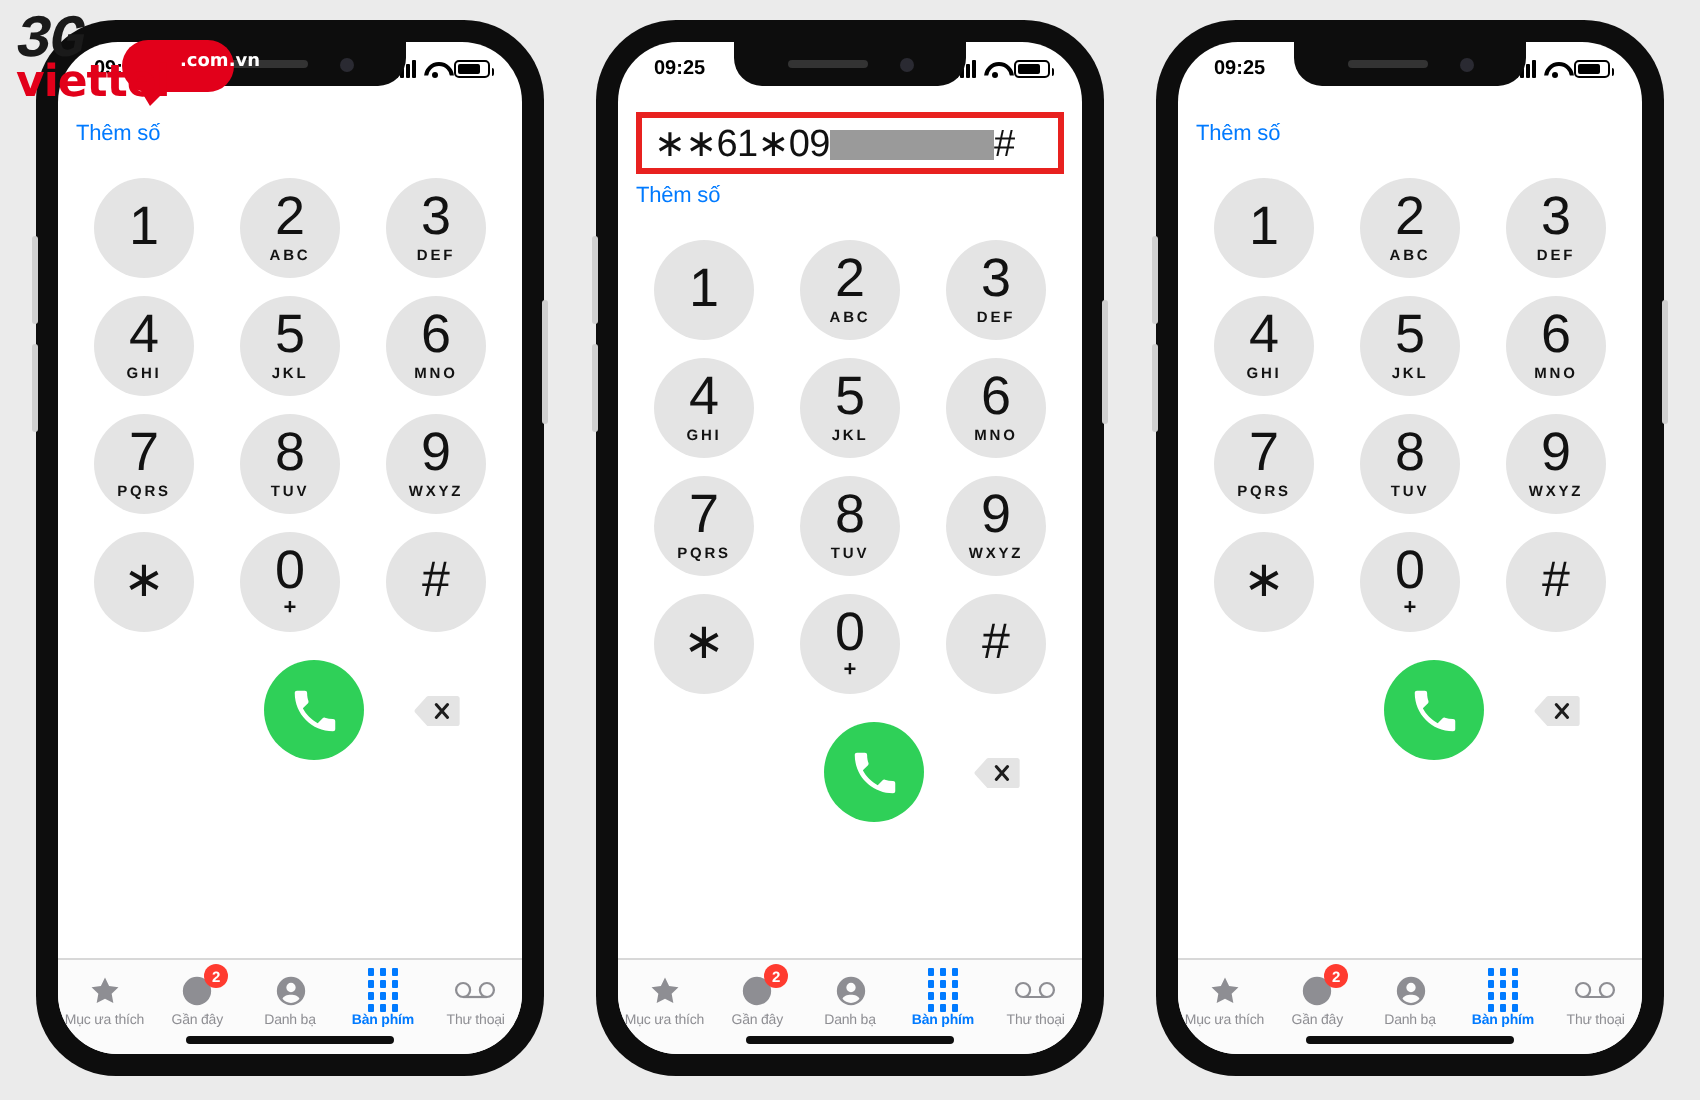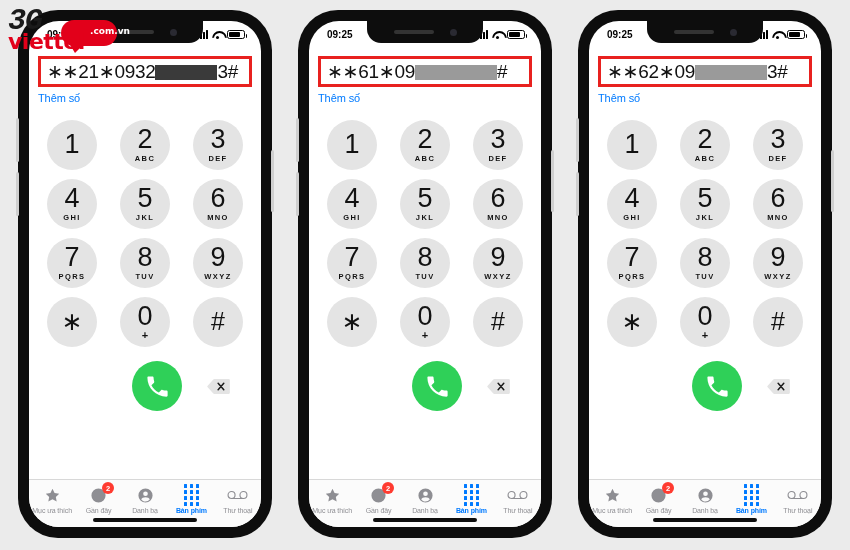--- a/index.html
+++ b/index.html
@@ -365,25 +365,20 @@
               <i></i>
             </div>
           <div class="wifi"></div>
           <div class="batt">
               <span></span>
             </div>
         </div>
       </div>
 
       <div class="num-wrap">
-        <div class="num-box">
-          <span class="num-text">
-            <span class="np">∗∗21∗0932</span><span class="redact" style="width: 62px; background: rgb(58, 58, 58);"></span><span class="ns">3#</span>
-          </span>
-        </div>
         <div class="addnum">Thêm số</div>
       </div>
 
       <div class="keypad">
         <div class="kgrid">
             <div class="krow">
               <div class="key">
                 <div class="d">1</div>
               </div>
               <div class="key">
@@ -703,25 +698,20 @@
               <i></i>
             </div>
           <div class="wifi"></div>
           <div class="batt">
               <span></span>
             </div>
         </div>
       </div>
 
       <div class="num-wrap">
-        <div class="num-box">
-          <span class="num-text">
-            <span class="np">∗∗62∗09</span><span class="redact" style="width: 72px; background: rgb(154, 154, 154);"></span><span class="ns">3#</span>
-          </span>
-        </div>
         <div class="addnum">Thêm số</div>
       </div>
 
       <div class="keypad">
         <div class="kgrid">
             <div class="krow">
               <div class="key">
                 <div class="d">1</div>
               </div>
               <div class="key">

